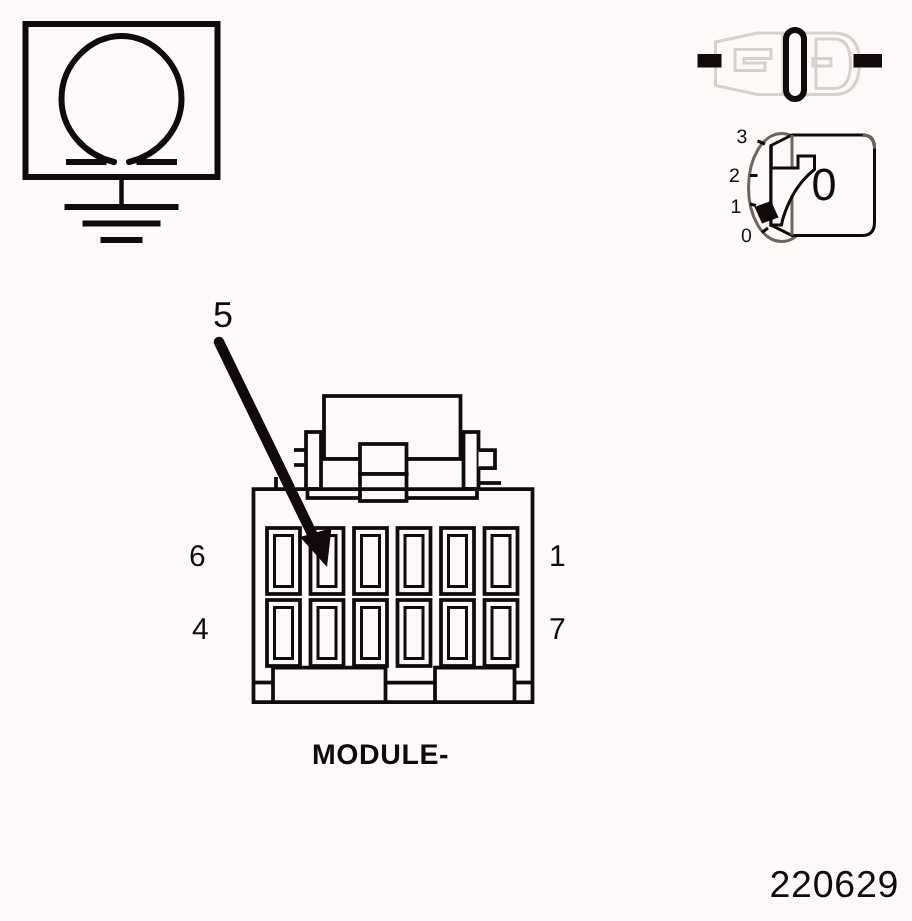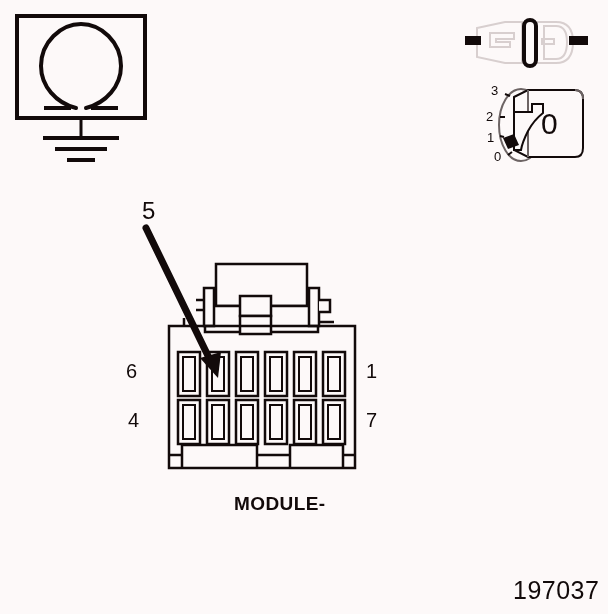--- a/index.html
+++ b/index.html
@@ -220,17 +220,17 @@
   <div class="lbl key-num" style="left:494px; top:150px;">0</div>
   <div class="lbl key-face-num" style="left:541px; top:109px;">0</div>
 
   <div class="lbl callout-num" style="left:142px; top:199px;">5</div>
 
   <div class="lbl pin-num" style="left:126px; top:361px;">6</div>
   <div class="lbl pin-num" style="left:128px; top:410px;">4</div>
   <div class="lbl pin-num" style="left:366px; top:361px;">1</div>
   <div class="lbl pin-num" style="left:366px; top:410px;">7</div>
 
-  <div class="lbl conn-label" style="left:208px; top:494px;margin-left:26px;">MODULE-</div>
-
-  <div class="lbl fig-num" style="left:513px; top:578px;">197037</div>
+  <div class="lbl conn-label" style="left:208px; top:494px;">MODULE-</div>
+
+  <div class="lbl fig-num" style="left:513px; top:578px;">220629</div>
 
 </div>
 
 </body></html>

